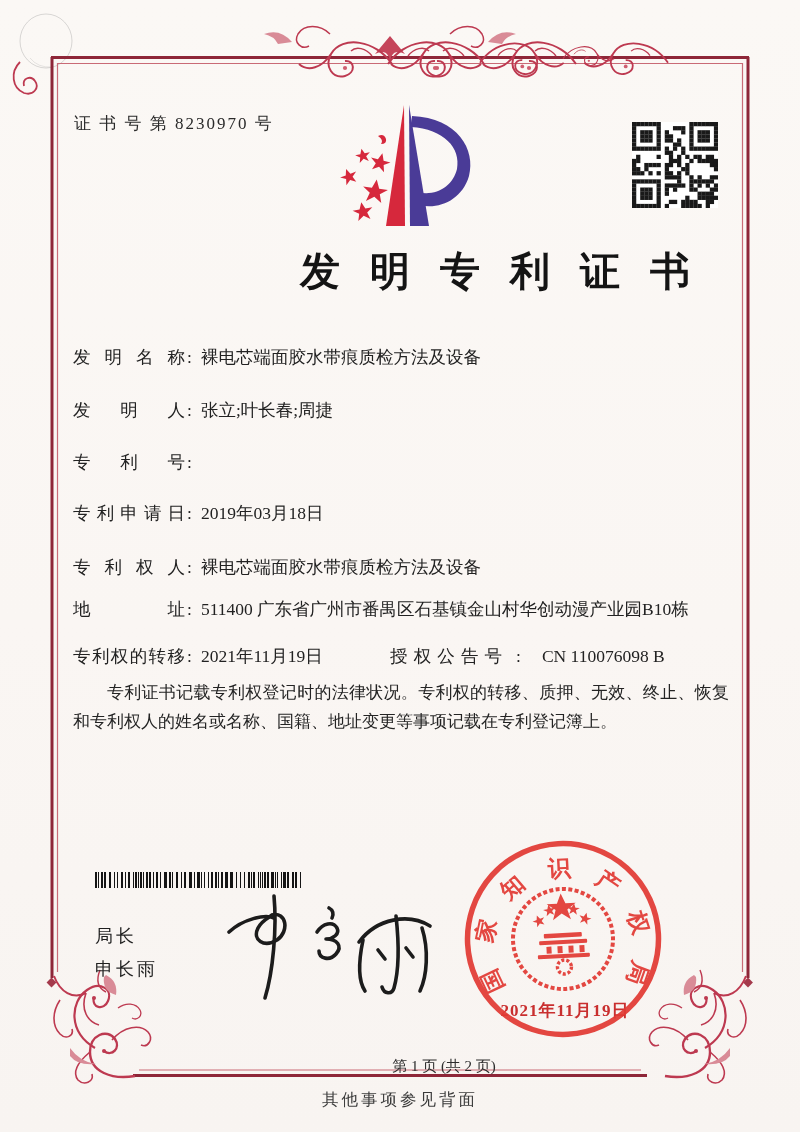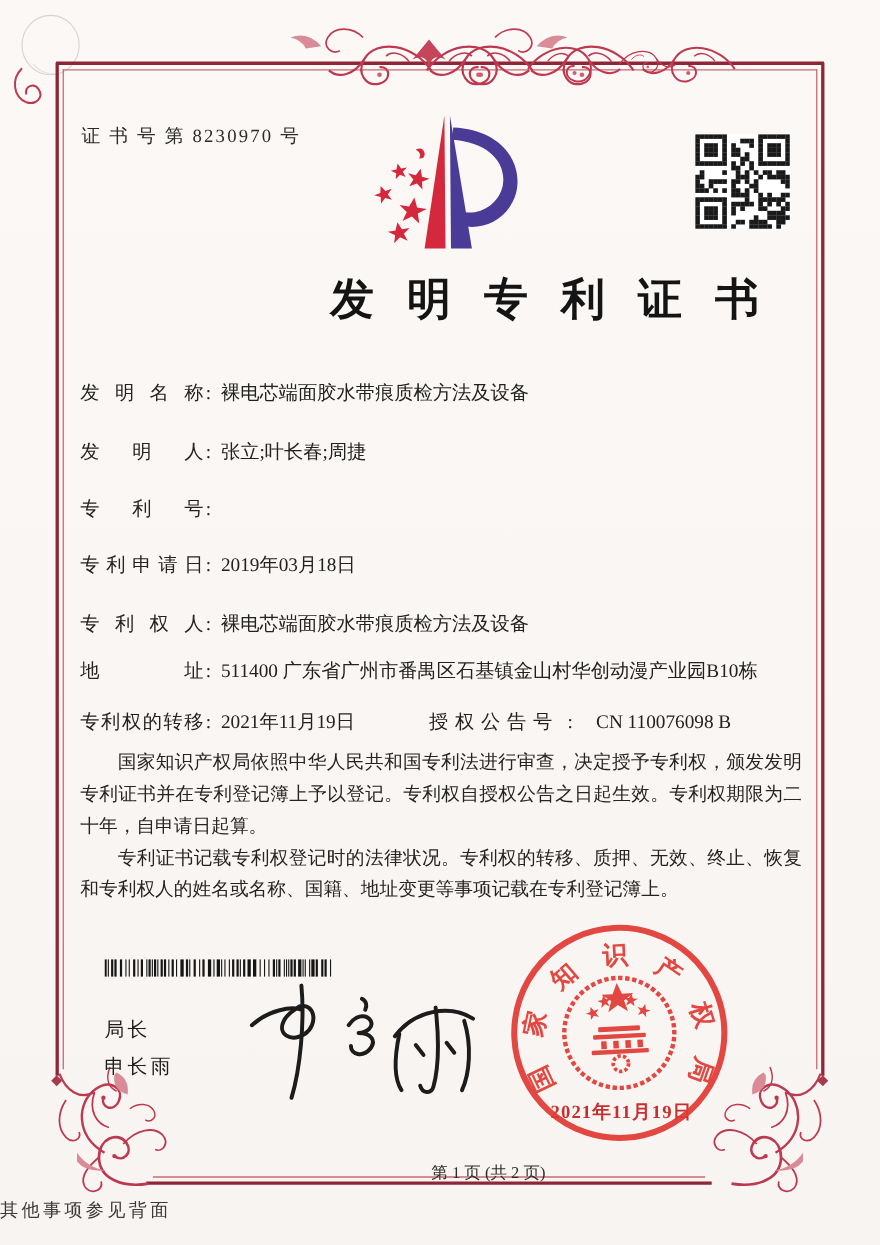--- a/index.html
+++ b/index.html
@@ -32,21 +32,21 @@
   
   .director-title{top:924px;left:95px;font-size:18px;letter-spacing:3px;}
   .director-name{top:957px;left:95px;font-size:18px;letter-spacing:3px;}
   .signature{top:888px;left:213px;}
   
   .seal{top:836px;left:460px;opacity:.93;}
   .seal-date{top:999px;left:462px;width:206px;text-align:center;font-size:17px;
              color:#c92f2f;letter-spacing:1px;font-weight:bold;}
   
   .page-info{top:1057px;left:0;width:800px;text-align:center;font-size:15px;color:#2c2c2c;margin-left:44px;}
-  .back-note{top:1089px;left:0;width:800px;font-size:16.5px;color:#3a3a3a;letter-spacing:3px;}
+  .back-note{top:1089px;left:0;width:800px;text-align:center;font-size:16.5px;color:#3a3a3a;letter-spacing:3px;}
   #seal-chars text{fill:#e23a34;font-size:23px;font-weight:bold;text-anchor:middle;
                    font-family:"Liberation Serif","DejaVu Serif",serif;}
 </style>
 </head>
 <body>
 
 <div class="page">
 
   <svg class="abs" width="800" height="1132" viewBox="0 0 800 1132" style="top:0;left:0">
     <defs>
@@ -406,21 +406,20 @@
       <span class="fcolon">:</span>
     <span class="fvalue">2021年11月19日</span>
     <span class="grant2">
       <span class="flabel">授权公告号</span>
         <span class="fcolon">:</span>
       <span class="fvalue">CN 110076098 B</span>
     </span>
   </div>
 
   <div class="abs paras">
-    <p>国家知识产权局依照中华人民共和国专利法进行审查，决定授予专利权，颁发发明专利证书并在专利登记簿上予以登记。专利权自授权公告之日起生效。专利权期限为二十年，自申请日起算。</p>
     <p>专利证书记载专利权登记时的法律状况。专利权的转移、质押、无效、终止、恢复和专利权人的姓名或名称、国籍、地址变更等事项记载在专利登记簿上。</p>
   </div>
 
   <svg class="abs barcode" width="212" height="16" viewBox="0 0 212 16">
     <g id="barcode-bars" fill="#151515">
         <rect x="0" y="0" width="2" height="16"></rect>
         <rect x="3" y="0" width="1" height="16"></rect>
         <rect x="6" y="0" width="2" height="16"></rect>
         <rect x="9" y="0" width="2" height="16"></rect>
         <rect x="14" y="0" width="2" height="16"></rect>

